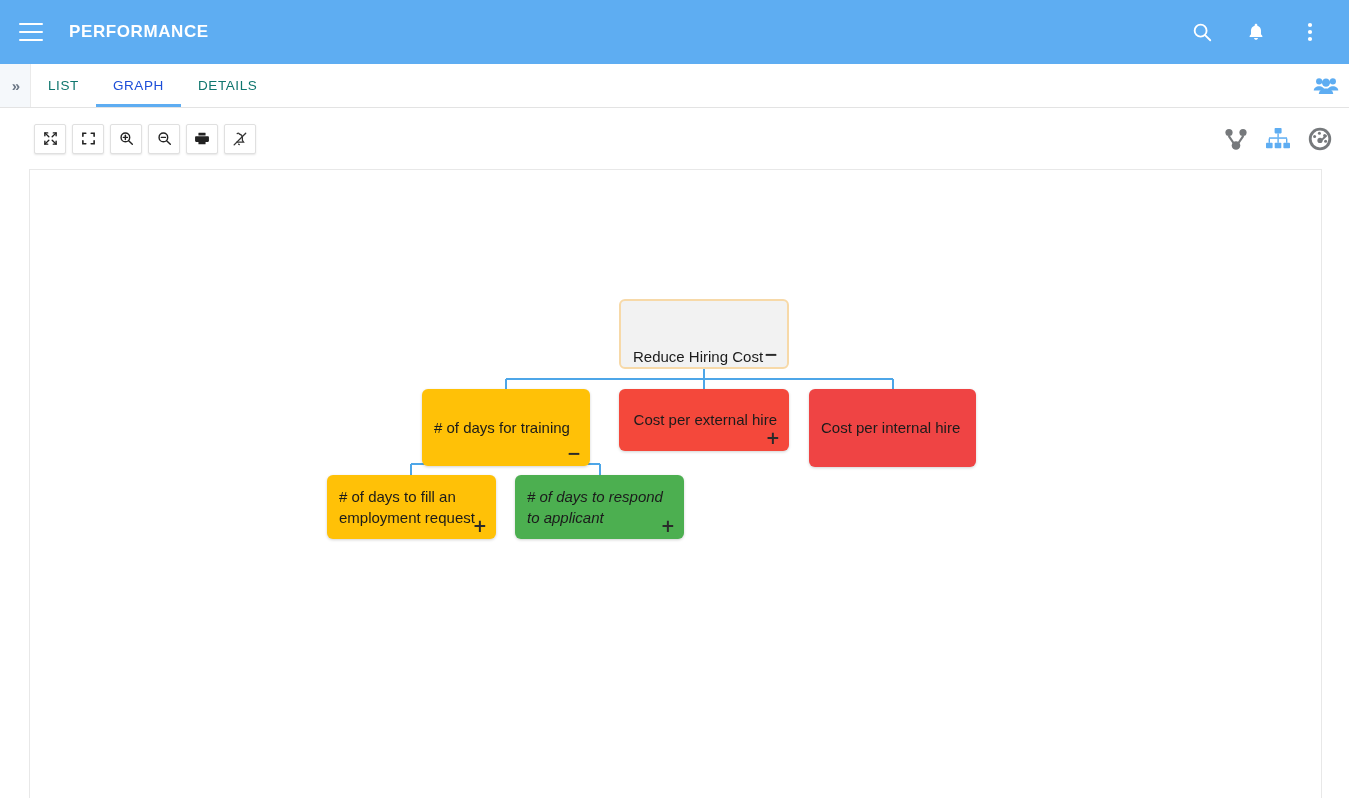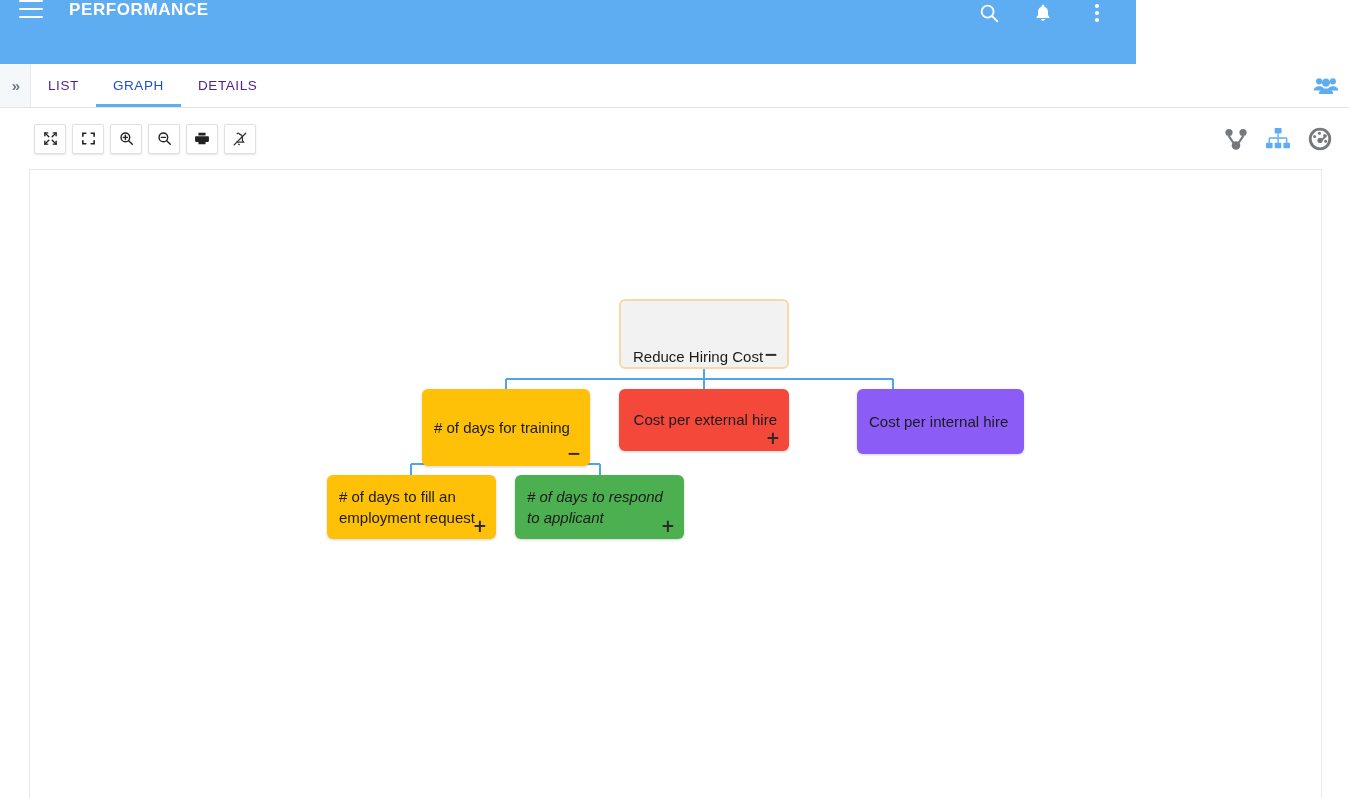--- a/index.html
+++ b/index.html
@@ -7,23 +7,23 @@
   html, body {
     width: 1349px; height: 798px;
     font-family: "Liberation Sans", sans-serif;
     background: #ffffff;
     overflow: hidden;
   }
 
   
   .appbar {
     position: absolute; left: 0; top: 0;
-    width: 1136px; height: 64px;
+    width: 1349px; height: 64px;
     background: #5EADF2;
-    display: flex; align-items: flex-start;
+    display: flex; align-items: center;
   }
   .hamburger {
     width: 24px; height: 18px;
     margin-left: 19px; margin-right: 26px;
     display: flex; flex-direction: column; justify-content: space-between;
     cursor: pointer;
   }
   .hamburger span { display: block; height: 2px; width: 24px; background: #fff; border-radius: 1px; }
   .app-title {
     color: #ffffff; font-size: 17px; font-weight: bold;
@@ -50,21 +50,21 @@
     display: flex; align-items: center; justify-content: center;
     cursor: pointer;
     border-right: 1px solid #eaeaea;
   }
   .rail-chev { color: #6b7785; font-size: 15px; font-weight: bold; letter-spacing: -2px; }
   .tabs { display: flex; align-items: stretch; }
   .tab {
     padding: 0 17px;
     display: flex; align-items: center; justify-content: center;
     font-size: 13.5px; letter-spacing: 0.6px;
-    color: #4c1d95; cursor: pointer;
+    color: #0f766e; cursor: pointer;
     position: relative;
   }
   .tab.active { color: #1d4ed8; }
   .tab.active::after {
     content: ""; position: absolute; left: 0; right: 0; bottom: 0;
     height: 3px; background: #5EADF2;
   }
   .tabbar-right { margin-left: auto; display: flex; align-items: center; margin-right: 10px; }
 
   
@@ -305,21 +305,21 @@
     <div class="node colored" style="left:392px; top:219px; width:168px; height:77px; background:#FFC107;">
       <span class="node-label"># of days for training</span>
       <span class="toggle">−</span>
     </div>
 
     <div class="node colored" style="left:589px; top:219px; width:170px; height:62px; background:#F4483B;justify-content:flex-end;">
       <span class="node-label">Cost per external hire</span>
       <span class="toggle">+</span>
     </div>
 
-    <div class="node colored" style="left:779px; top:219px; width:167px; height:65px; background:#8b5cf6;margin-left:48px;">
+    <div class="node colored" style="left:779px; top:219px; width:167px; height:78px; background:#ef4444;">
       <span class="node-label">Cost per internal hire</span>
       <span class="toggle"></span>
     </div>
 
     <div class="node colored" style="left:297px; top:305px; width:169px; height:64px; background:#FFC107; padding-right:16px;">
       <span class="node-label"># of days to fill an employment request</span>
       <span class="toggle">+</span>
     </div>
 
     <div class="node colored" style="left:485px; top:305px; width:169px; height:64px; background:#4CAF50; padding-right:16px;font-style:italic;">

